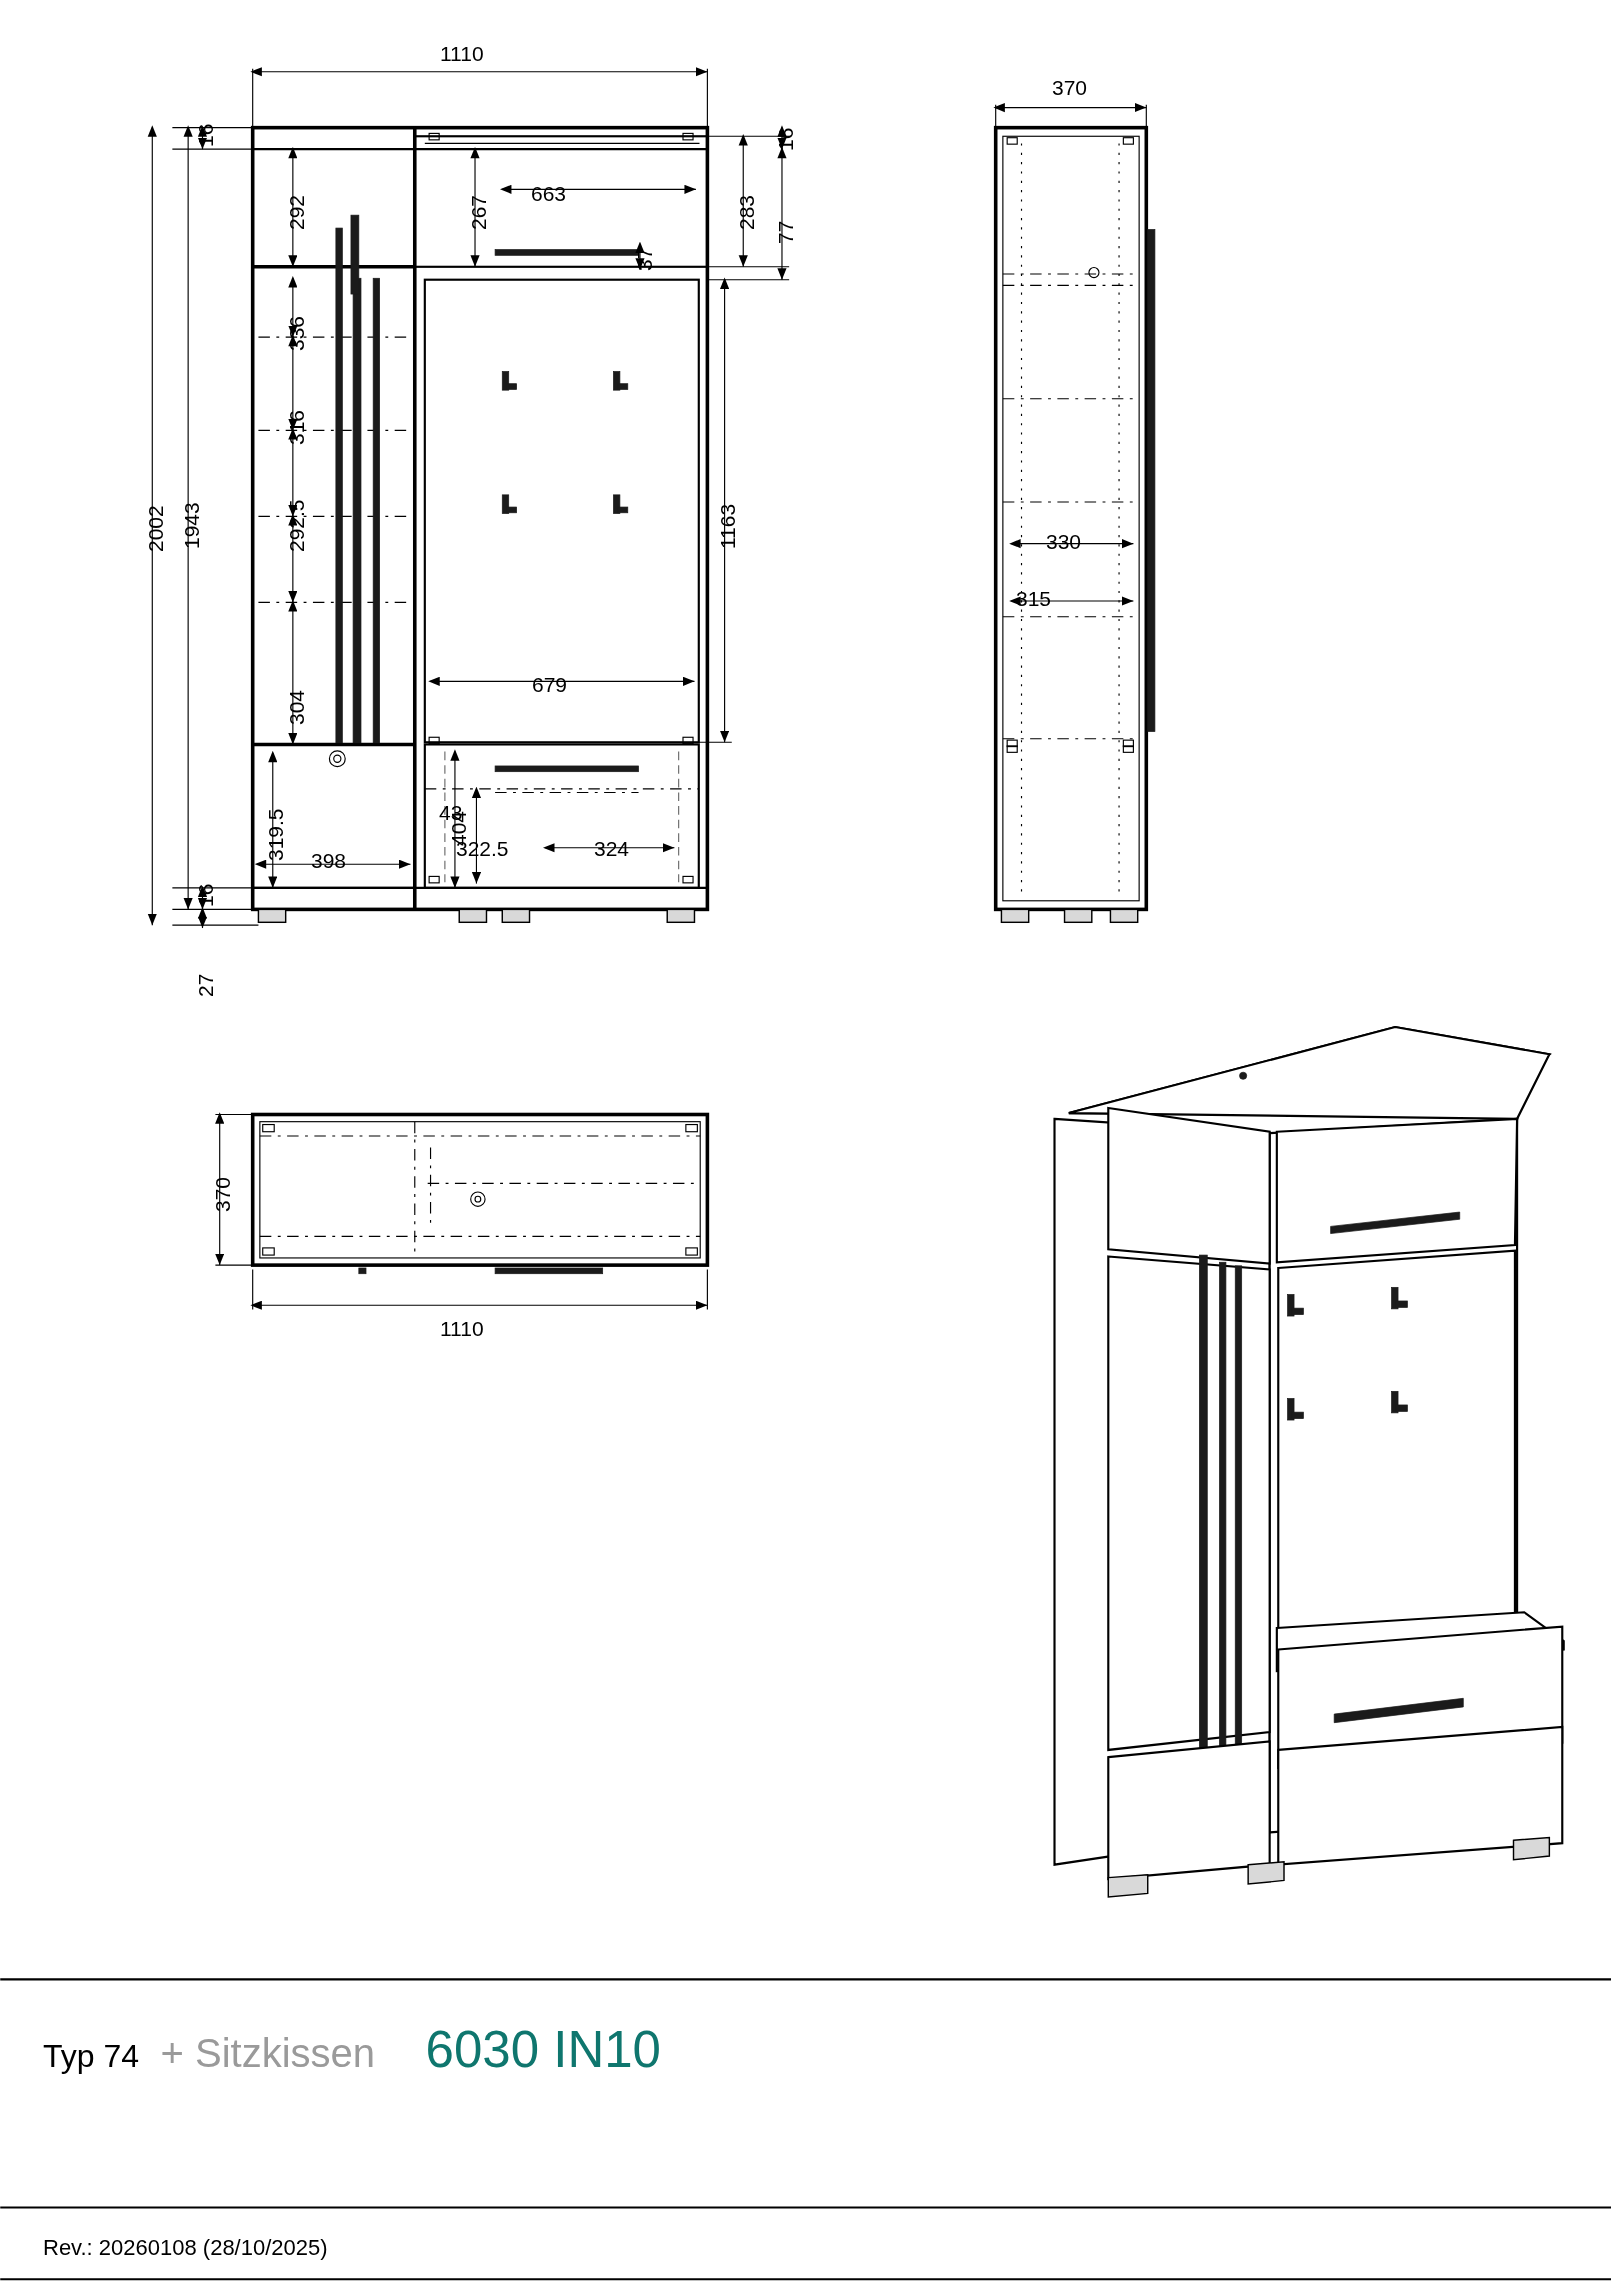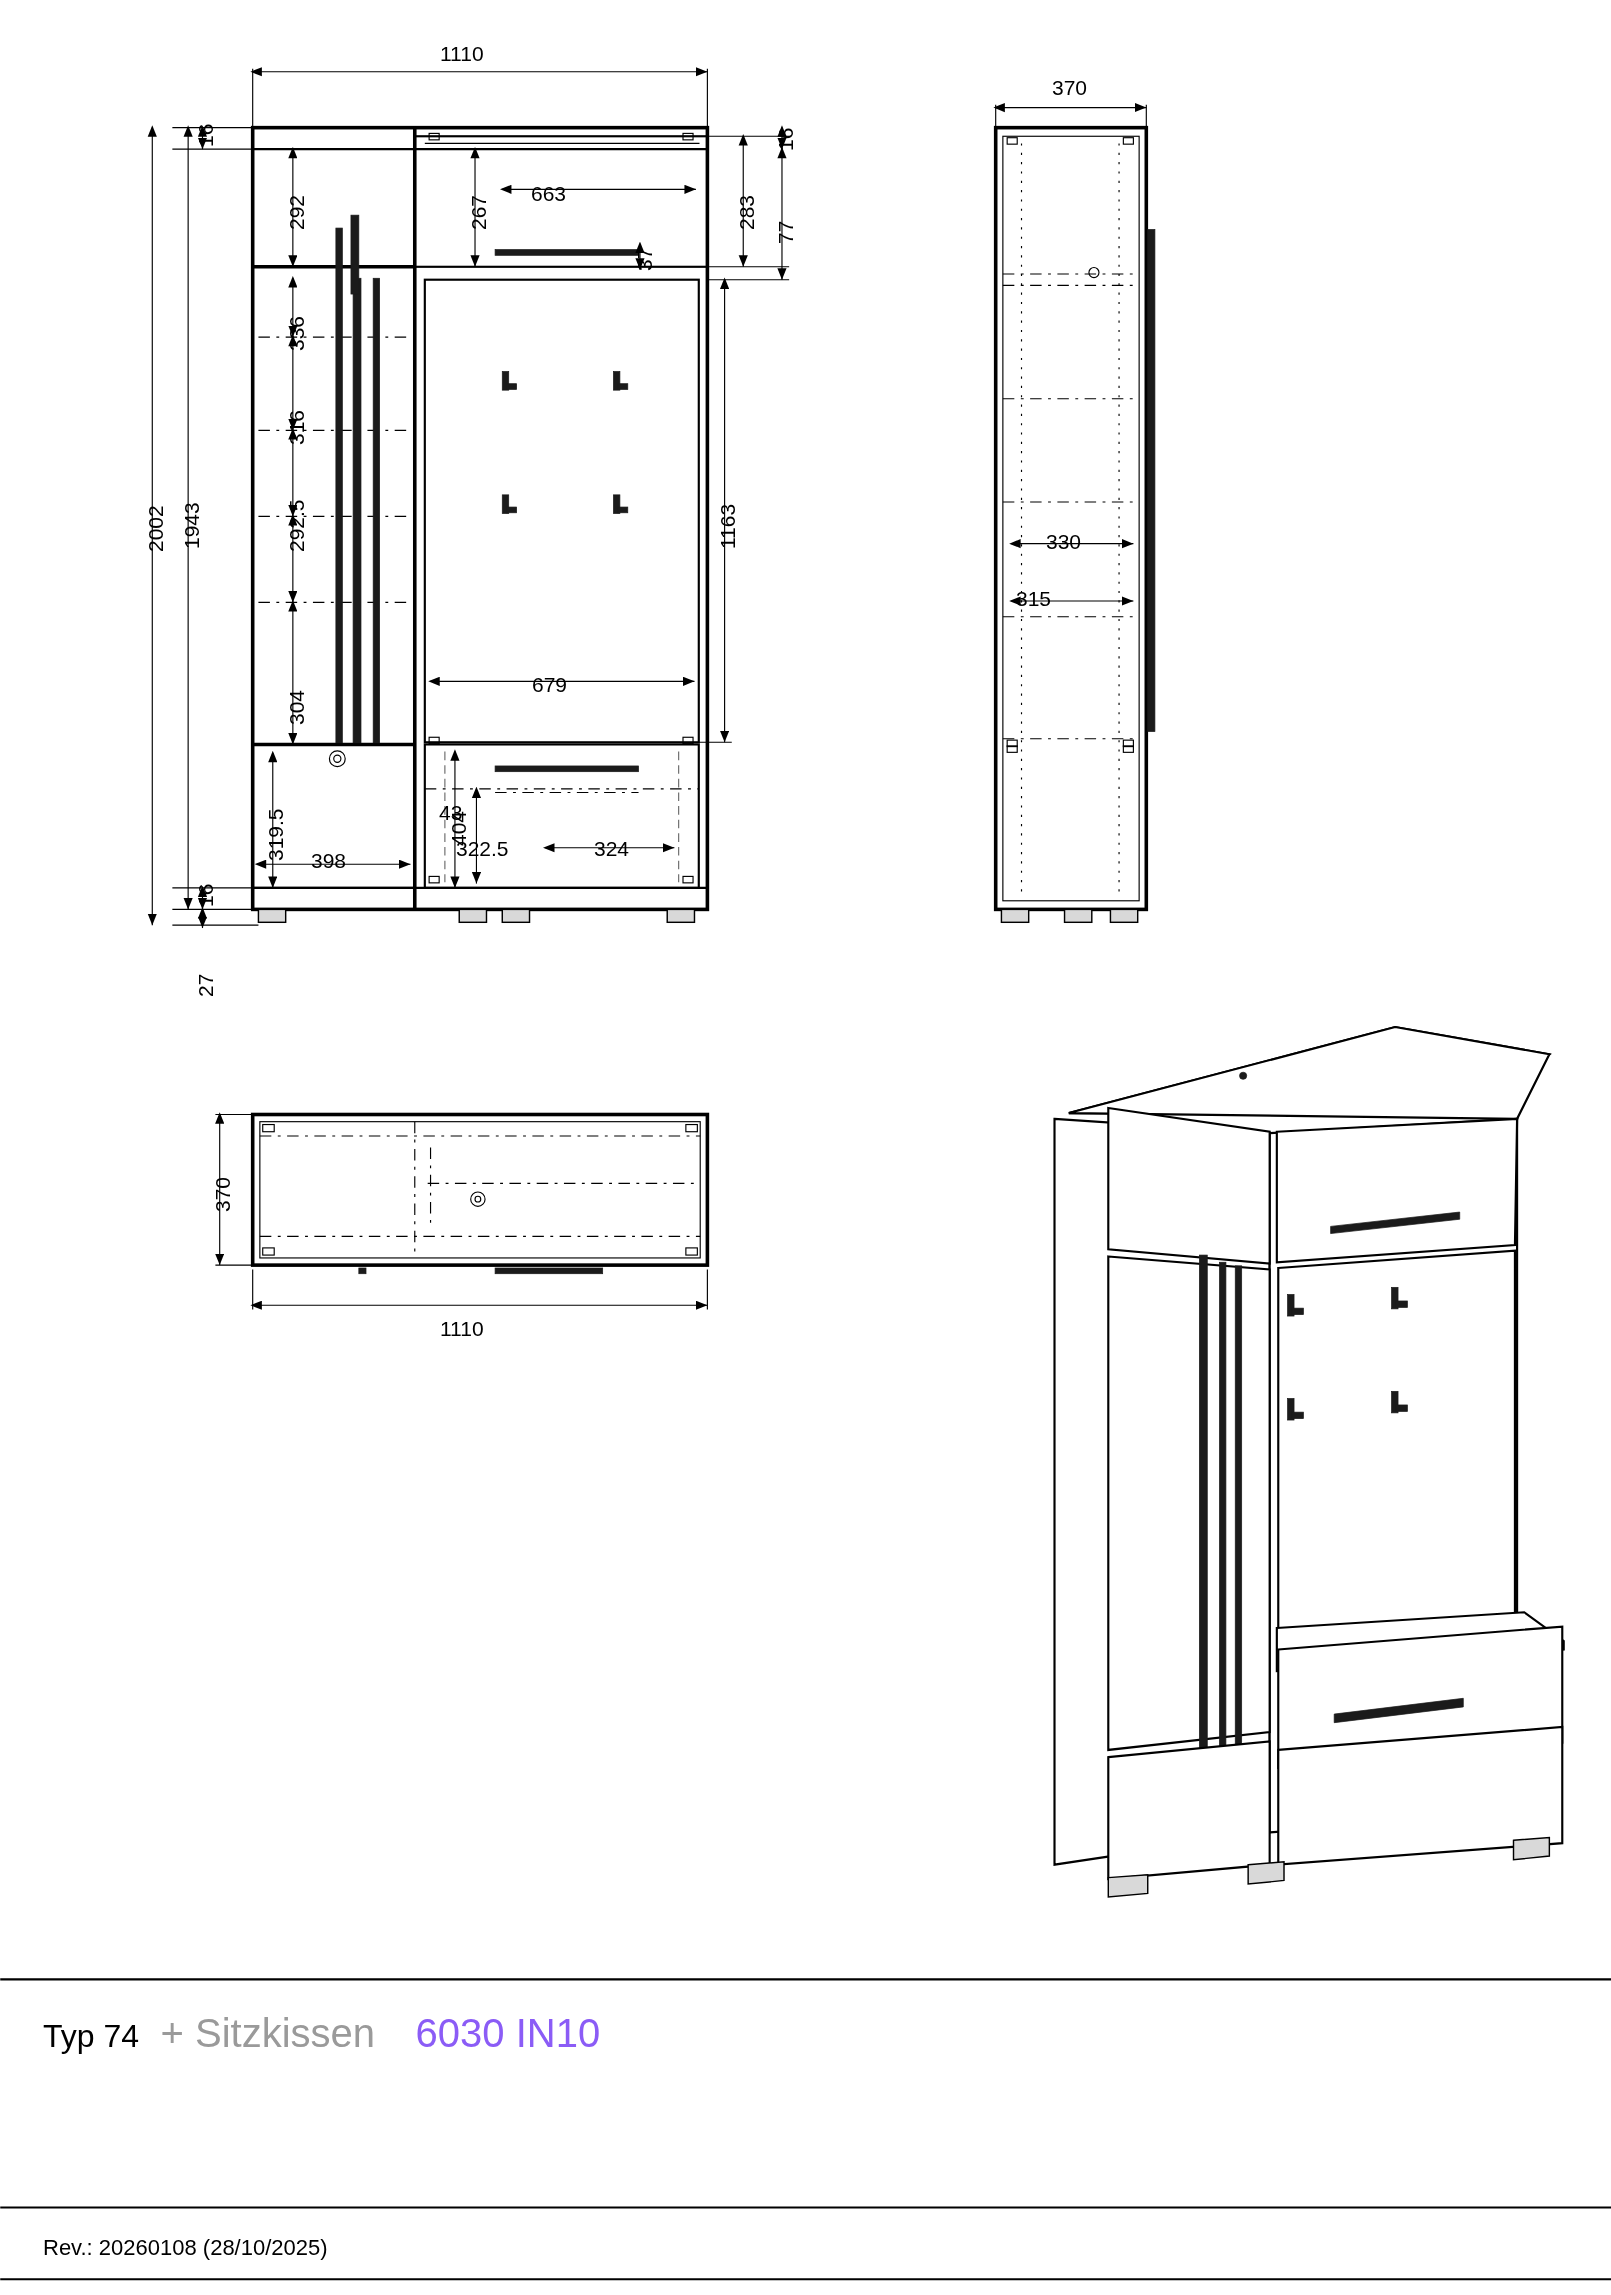--- a/index.html
+++ b/index.html
@@ -57,25 +57,26 @@
     gap: 21.5px;
     margin-top: 5.7px;
   }
   .title-typ {
     font-size: 32px;
     color: #000;
   }
   .title-extra {
     font-size: 40px;
     color: #9a9a9a;
+    margin-top: 20px;
   }
   .title-code {
-    font-size: 40px;
-    color: #8b5cf6;
-    margin-left: 19px;
+    font-size: 51px;
+    color: #0f766e;
+    margin-left: 29px;
   }
   .rev-line {
     position: absolute;
     left: 43px;
     top: 2235px;
     font-size: 22px;
     color: #000;
   }
 </style>
 </head>

